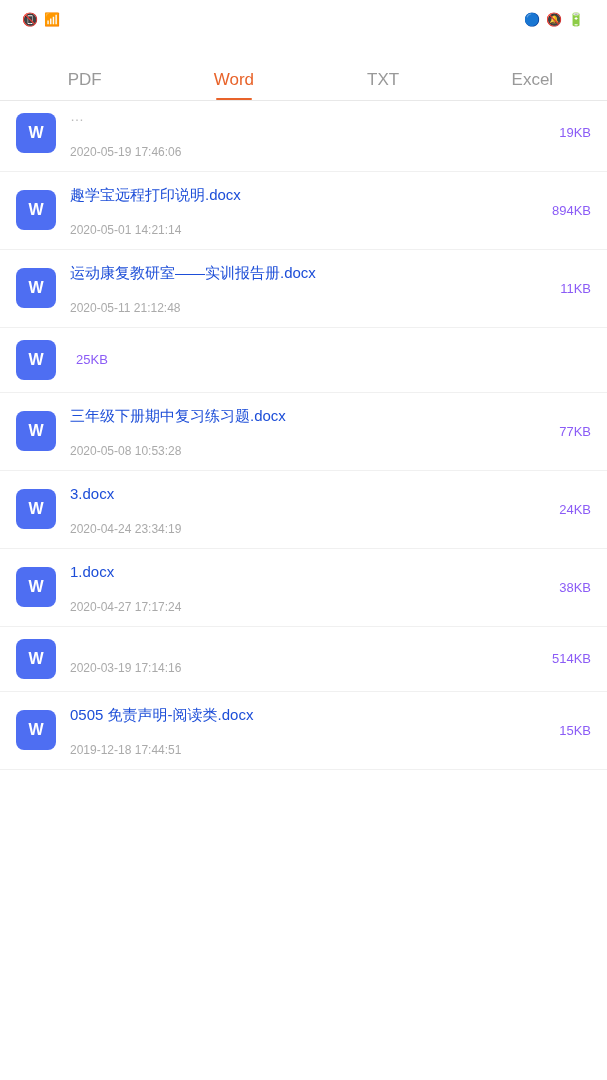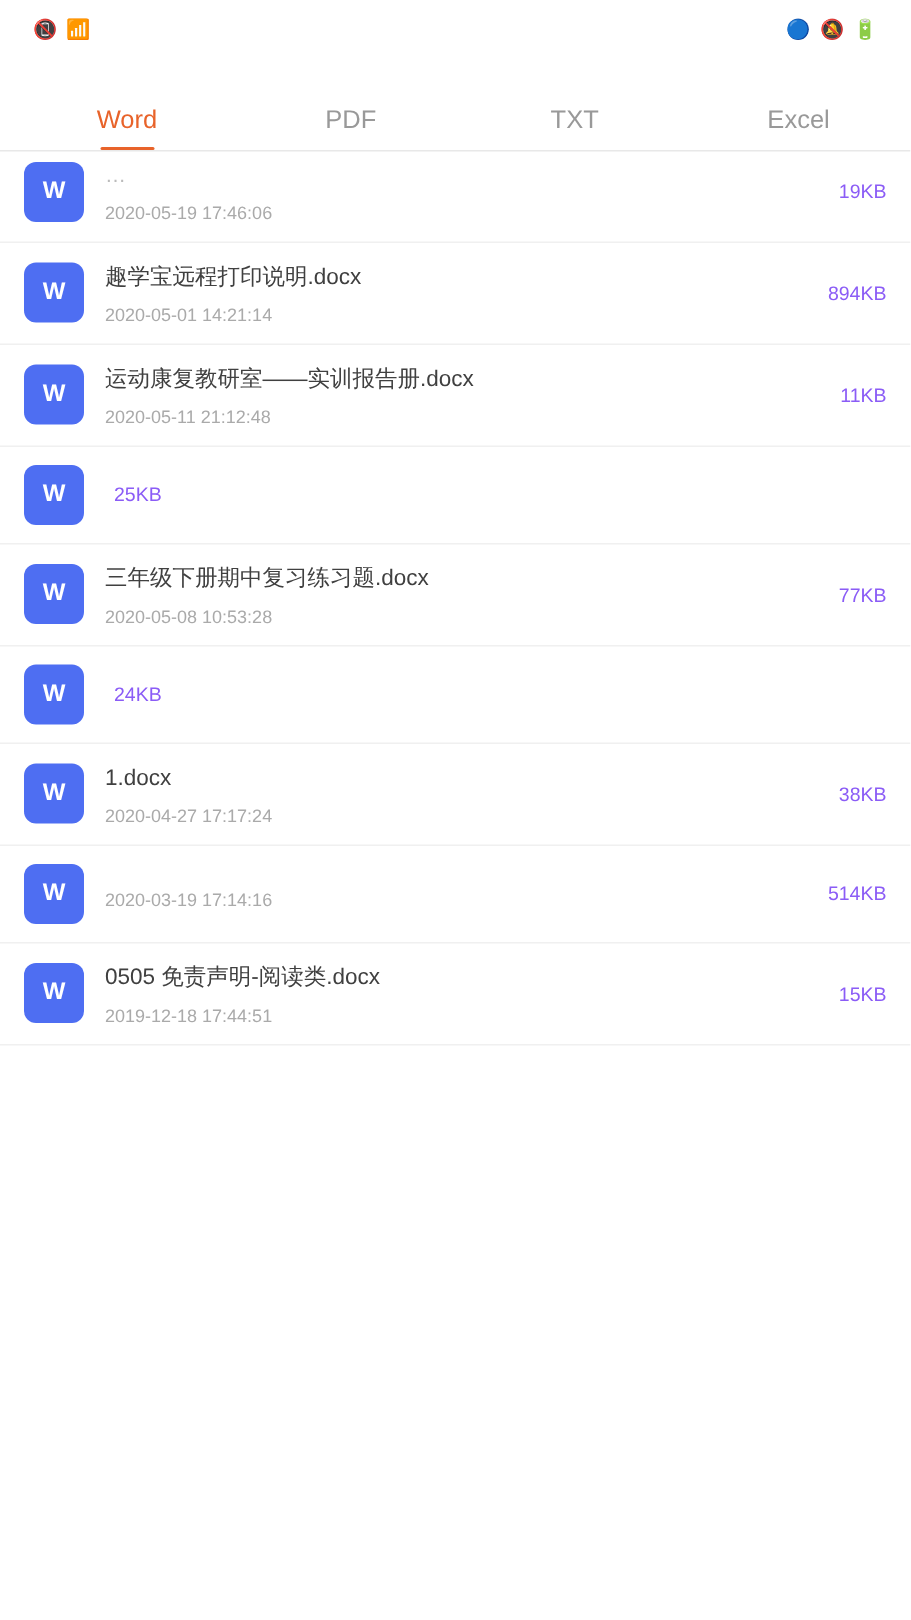--- a/index.html
+++ b/index.html
@@ -109,30 +109,30 @@
       font-weight: bold;
       color: #fff;
       font-size: 16px;
     }
     .file-info {
       flex: 1;
       min-width: 0;
     }
     .file-name {
       font-size: 15px;
-      color: #404040;
+      color: #1d4ed8;
       white-space: nowrap;
       overflow: hidden;
       text-overflow: ellipsis;
       line-height: 1.4;
     }
     .file-date {
       font-size: 12px;
       color: #aaa;
-      margin-top: 8px;
+      margin-top: 18px;
     }
     .file-size {
       font-size: 13px;
       color: #8b5cf6;
       flex-shrink: 0;
       margin-left: 6px;
     }
 
     
     .file-item.partial {
@@ -160,22 +160,22 @@
     <span></span>
   </div>
 </div>
 
 <div class="header">
   <span class="back-icon"></span>
   <span class="header-title"></span>
 </div>
 
 <div class="tabs">
+  <div class="tab">PDF</div>
   <div class="tab active">Word</div>
-  <div class="tab">PDF</div>
   <div class="tab">TXT</div>
   <div class="tab">Excel</div>
 </div>
 
 <ul class="file-list" id="file-list">
 <li class="file-item partial">
       <div class="file-icon">W</div>
       <div class="file-info">
         <div class="file-name partial-name">…</div>
         <div class="file-date">2020-05-19 17:46:06</div>
@@ -205,20 +205,24 @@
     <li class="file-item">
       <div class="file-icon">W</div>
       <div class="file-info">
         <div class="file-name">三年级下册期中复习练习题.docx</div>
         <div class="file-date">2020-05-08 10:53:28</div>
       </div>
       <div class="file-size">77KB</div>
     </li>
     <li class="file-item">
       <div class="file-icon">W</div>
+      <div class="file-info">
+        <div class="file-name">3.docx</div>
+        <div class="file-date">2020-04-24 23:34:19</div>
+      </div>
       <div class="file-size">24KB</div>
     </li>
     <li class="file-item">
       <div class="file-icon">W</div>
       <div class="file-info">
         <div class="file-name">1.docx</div>
         <div class="file-date">2020-04-27 17:17:24</div>
       </div>
       <div class="file-size">38KB</div>
     </li>

